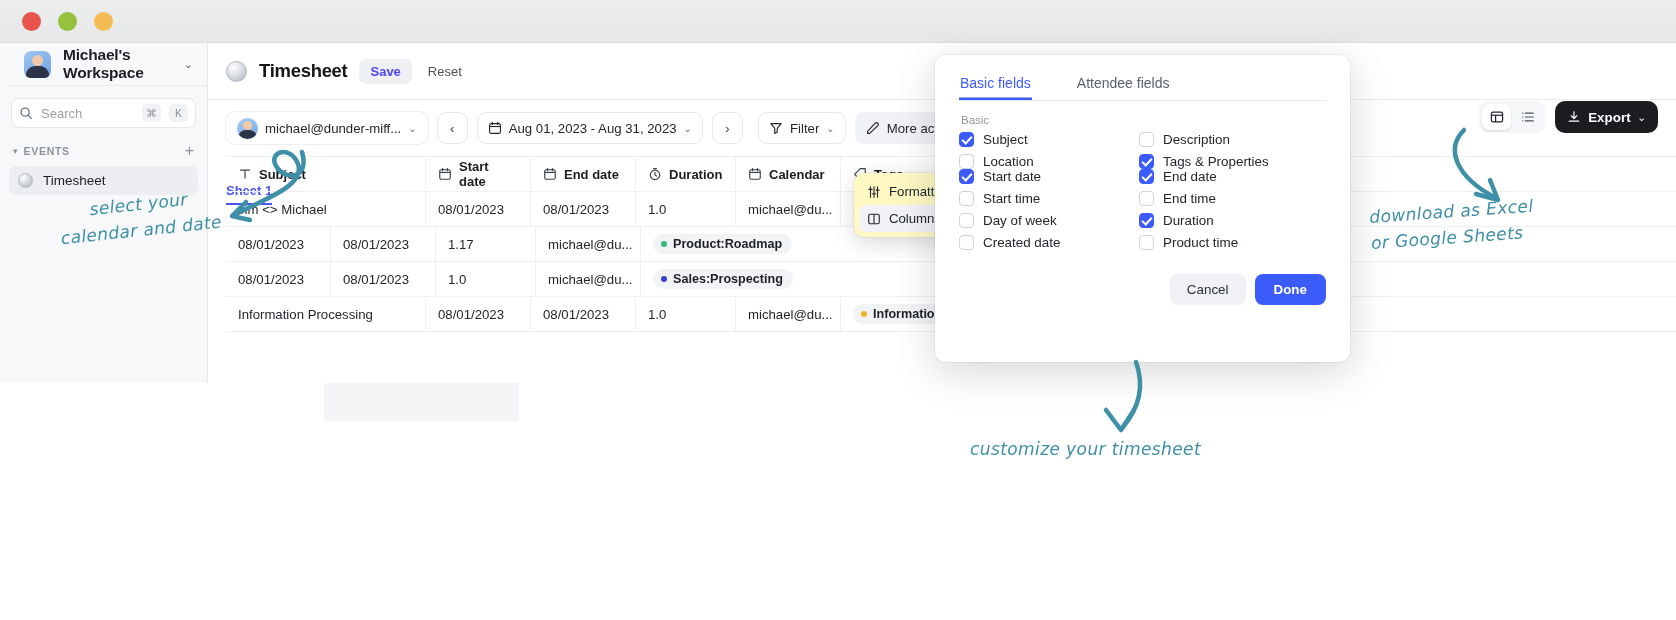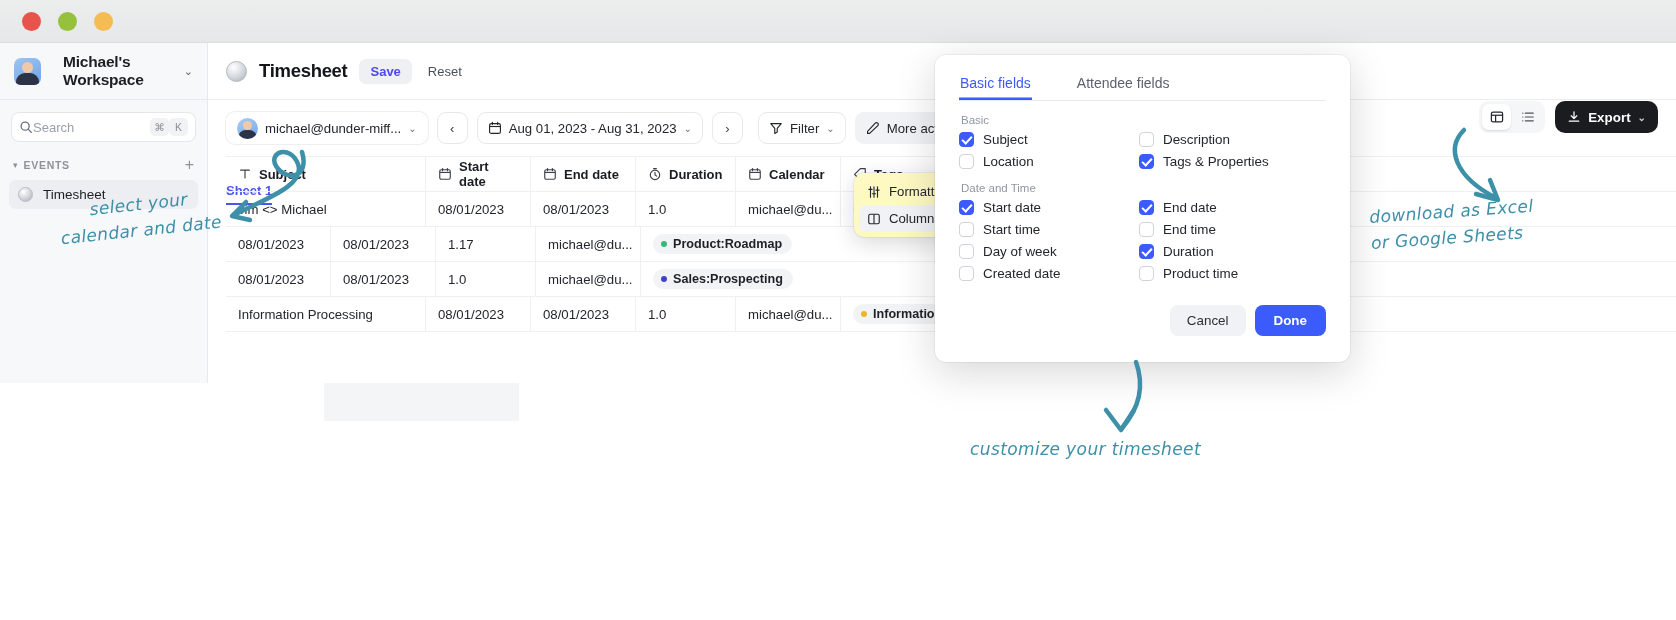--- a/index.html
+++ b/index.html
@@ -29,44 +29,45 @@
     width: 1676px; height: 340px;
     background: #fff;
   }
 
   
   .sidebar {
     position: absolute; left: 0; top: 0; width: 208px; height: 340px;
     background: #f7f8f9; border-right: 1px solid #e8e9ec;
   }
   .ws-head {
-    display: flex; align-items: center; gap: 22px;
-    height: 57px; padding: 0 14px;
+    display: flex; align-items: center; gap: 12px;
+    height: 43px; padding: 0 14px;
     border-bottom: 1px solid #e8e9ec;
+    margin-left: 10px;
   }
   .avatar-sq {
     width: 27px; height: 27px; border-radius: 7px; flex: none;
     background: linear-gradient(150deg,#9fc4f0,#6ea4e8);
     position: relative; overflow: hidden;
   }
   .avatar-sq::before {
     content:""; position:absolute; left:8px; top:4px; width:11px; height:11px;
     border-radius:50%; background:#f0c9a8;
   }
   .avatar-sq::after {
     content:""; position:absolute; left:2px; top:15px; width:23px; height:16px;
     border-radius:9px 9px 0 0; background:#2c3347;
   }
   .ws-name { font-size: 15.5px; font-weight: 700; color: #1d1f24; letter-spacing: -0.2px; }
   .chev-sm { font-size: 11px; color: #5c6270; margin-left: -3px; }
 
   .search-box {
     margin: 12px 11px 0 11px; height: 30px;
     background: #fff; border: 1px solid #e4e6ea; border-radius: 8px;
-    display: flex; align-items: center; padding: 0 7px;
+    display: flex; align-items: center; gap: 8px; padding: 0 7px;
   }
   .search-txt { font-size: 13px; color: #9a9fa9; flex: 1; }
   .kbd {
     width: 19px; height: 18px; border-radius: 5px; background: #f1f2f4;
     font-size: 10.5px; color: #8a8f99; display: flex; align-items: center; justify-content: center;
   }
 
   .sec-head {
     margin-top: 14px; padding: 0 13px;
     display: flex; align-items: center; height: 18px;
@@ -515,21 +516,20 @@
     <div class="cb-row">
       <span class="cb"></span>
       <span class="cb-label">Location</span>
     </div>
     <div class="cb-row">
       <span class="cb on"></span>
       <span class="cb-label">Tags &amp; Properties</span>
     </div>
   </div>
 
-  <div class="grp-label">Date and Time</div>
   <div class="cb-grid">
     <div class="cb-row">
       <span class="cb on"></span>
       <span class="cb-label">Start date</span>
     </div>
     <div class="cb-row">
       <span class="cb on"></span>
       <span class="cb-label">End date</span>
     </div>
     <div class="cb-row">

